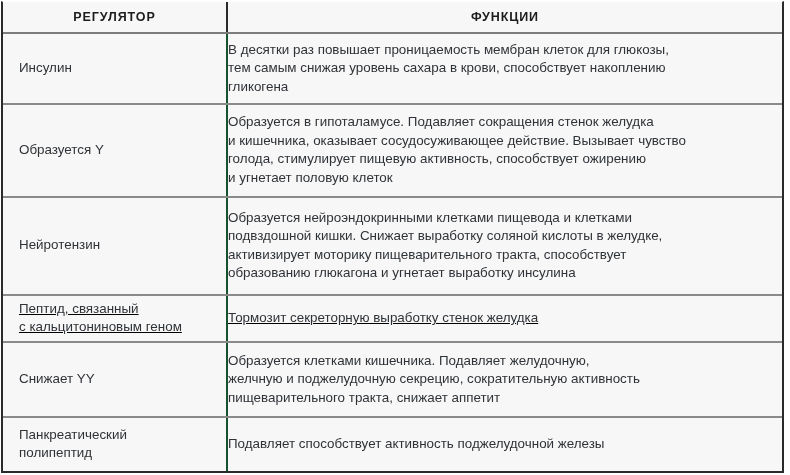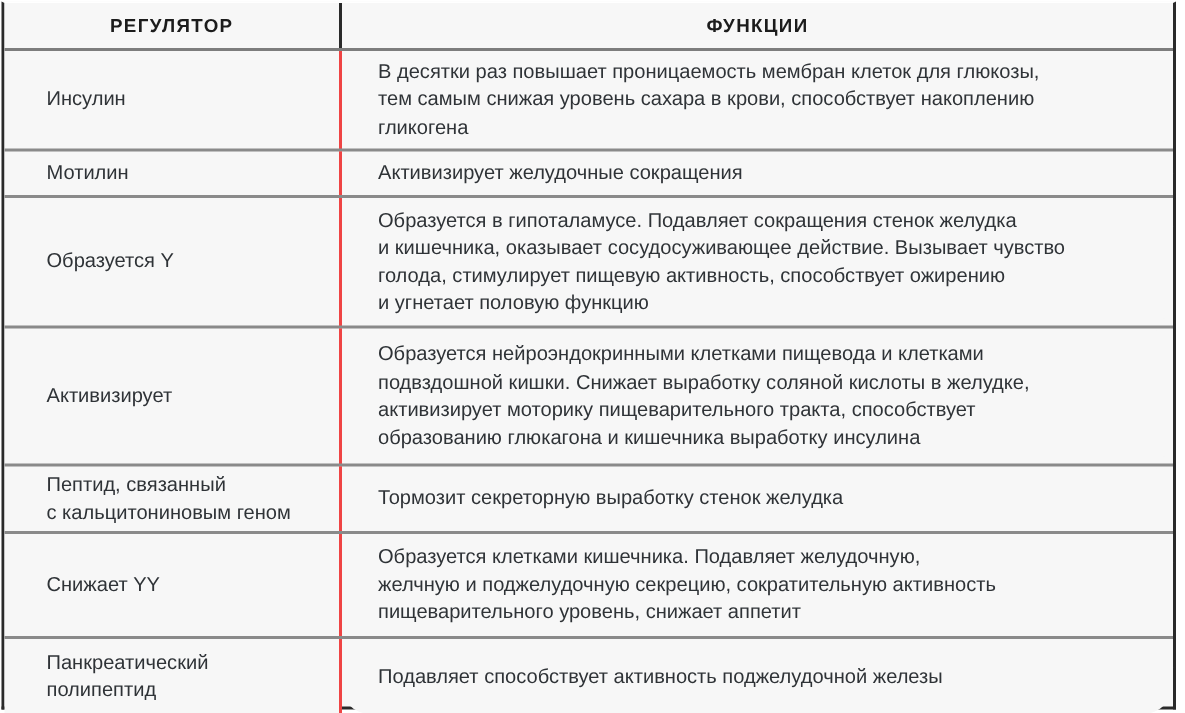--- a/index.html
+++ b/index.html
@@ -60,26 +60,26 @@
   tbody td {
     padding: 0 0 0 10px;
     vertical-align: middle;
     font-size: 13.4px;
     line-height: 18.5px;
     color: #2f3337;
     background: #f7f7f7;
     border-bottom: 2px solid #8a8a8a;
   }
   tbody td.cell-reg {
-    border-right: 2px solid #ef4444;
-    padding-left: 28px;
+    border-right: 2px solid #14532d;
+    padding-left: 16px;
     padding-right: 6px;
   }
   tbody td.cell-fun {
-    padding-left: 24px;
+    padding-left: 0;
     padding-right: 10px;
     border-radius: 20px;
   }
   tbody tr:last-child td {
     border-bottom: none;
   }
 
   .cell-text {
     display: block;
     white-space: pre-line;
@@ -104,67 +104,59 @@
         <tr style="height: 67px;">
           <td class="cell-reg">
             <span class="cell-text">Инсулин</span>
           </td>
           <td class="cell-fun">
             <span class="cell-text">В десятки раз повышает проницаемость мембран клеток для глюкозы,
 тем самым снижая уровень сахара в крови, способствует накоплению
 гликогена</span>
           </td>
         </tr>
-        <tr style="height: 31px;">
-          <td class="cell-reg">
-            <span class="cell-text">Мотилин</span>
-          </td>
-          <td class="cell-fun">
-            <span class="cell-text">Активизирует желудочные сокращения</span>
-          </td>
-        </tr>
         <tr style="height: 87px;">
           <td class="cell-reg">
             <span class="cell-text">Образуется Y</span>
           </td>
           <td class="cell-fun">
             <span class="cell-text">Образуется в гипоталамусе. Подавляет сокращения стенок желудка
 и кишечника, оказывает сосудосуживающее действие. Вызывает чувство
 голода, стимулирует пищевую активность, способствует ожирению
-и угнетает половую функцию</span>
+и угнетает половую клеток</span>
           </td>
         </tr>
         <tr style="height: 92px;">
           <td class="cell-reg">
-            <span class="cell-text">Активизирует</span>
+            <span class="cell-text">Нейротензин</span>
           </td>
           <td class="cell-fun">
             <span class="cell-text">Образуется нейроэндокринными клетками пищевода и клетками
 подвздошной кишки. Снижает выработку соляной кислоты в желудке,
 активизирует моторику пищеварительного тракта, способствует
-образованию глюкагона и кишечника выработку инсулина</span>
+образованию глюкагона и угнетает выработку инсулина</span>
           </td>
         </tr>
-        <tr style="height: 45px;">
+        <tr style="height: 45px; text-decoration: underline;">
           <td class="cell-reg">
             <span class="cell-text">Пептид, связанный
 с кальцитониновым геном</span>
           </td>
           <td class="cell-fun">
             <span class="cell-text">Тормозит секреторную выработку стенок желудка</span>
           </td>
         </tr>
         <tr style="height: 70px;">
           <td class="cell-reg">
             <span class="cell-text">Снижает YY</span>
           </td>
           <td class="cell-fun">
             <span class="cell-text">Образуется клетками кишечника. Подавляет желудочную,
 желчную и поджелудочную секрецию, сократительную активность
-пищеварительного уровень, снижает аппетит</span>
+пищеварительного тракта, снижает аппетит</span>
           </td>
         </tr>
         <tr style="height: 51px; margin-left: 31px;">
           <td class="cell-reg">
             <span class="cell-text">Панкреатический
 полипептид</span>
           </td>
           <td class="cell-fun">
             <span class="cell-text">Подавляет способствует активность поджелудочной железы</span>
           </td>

